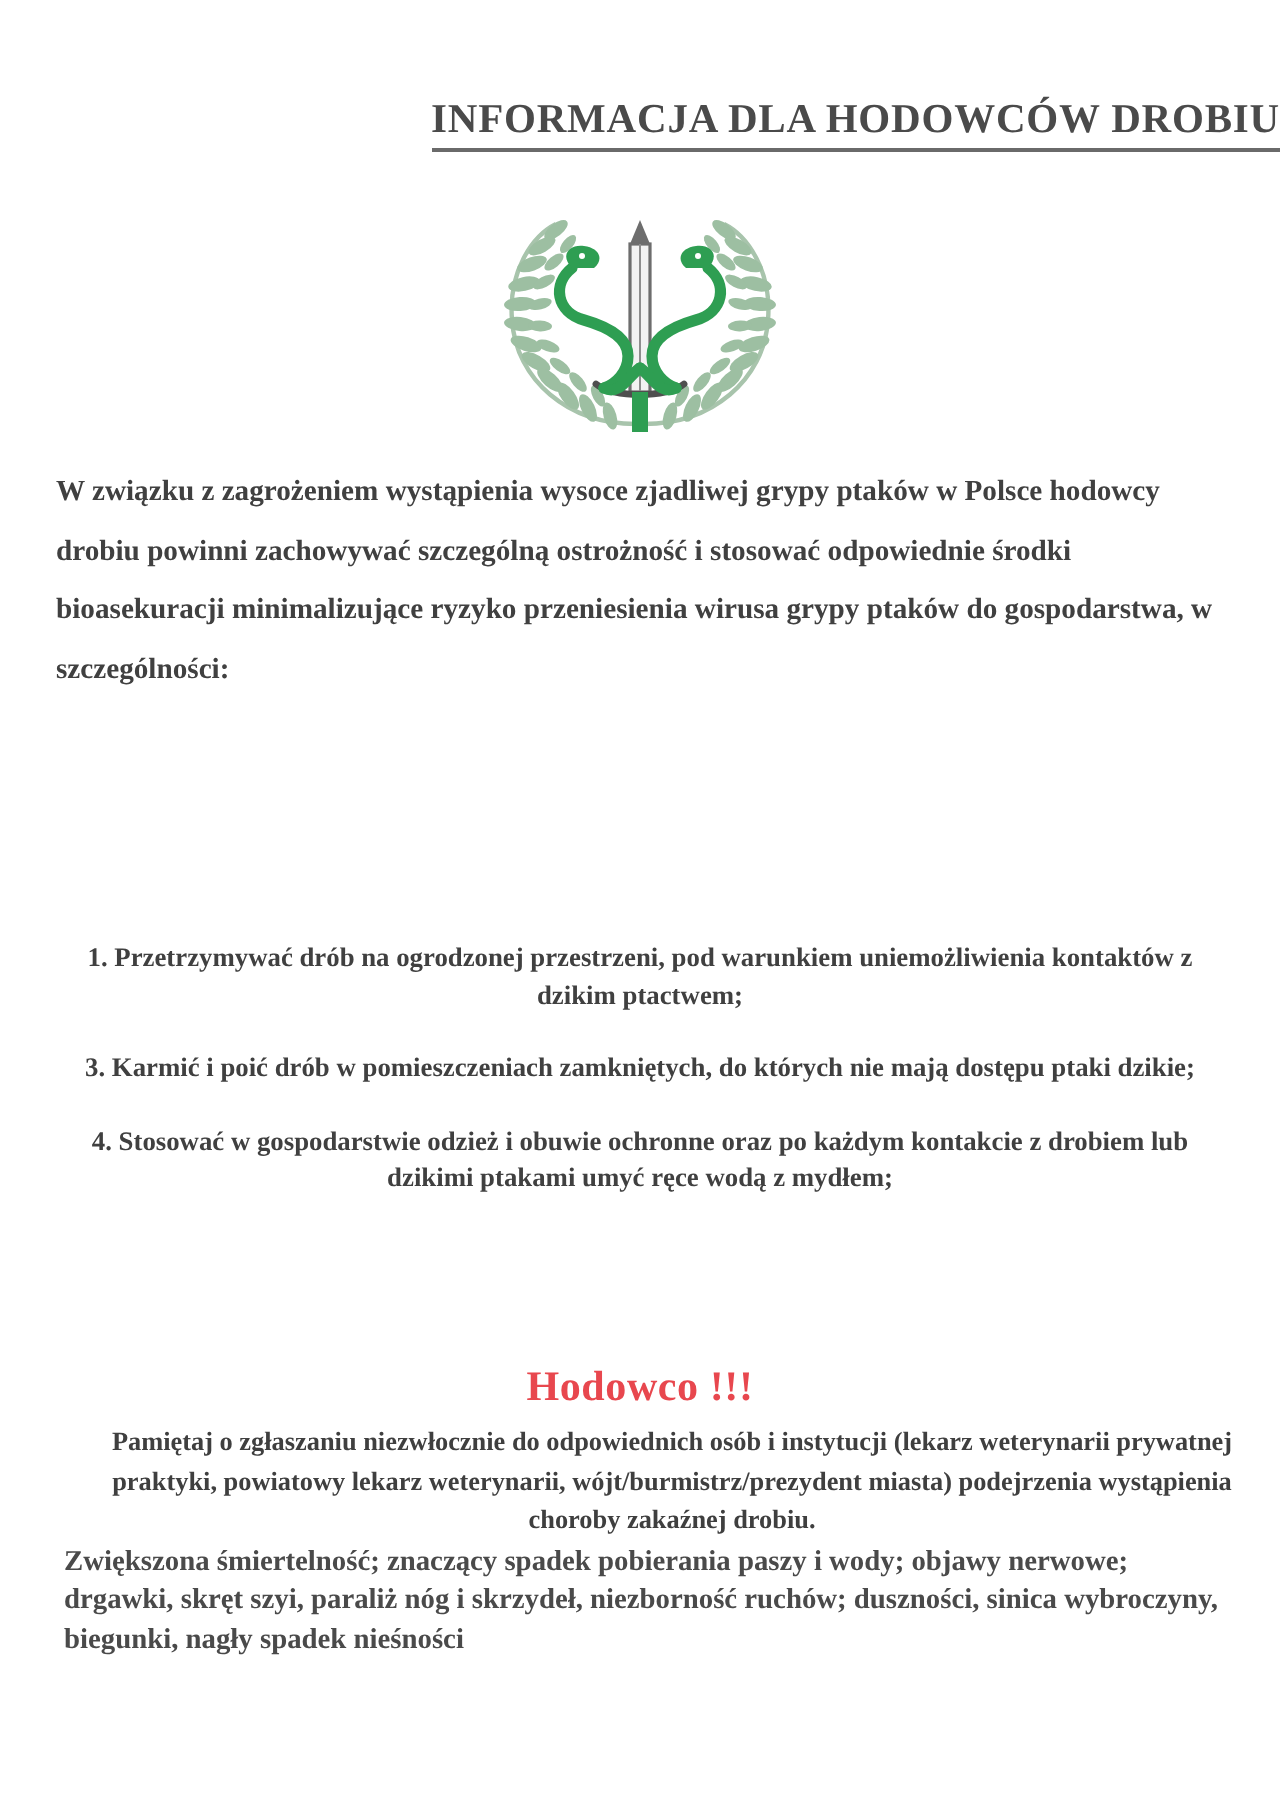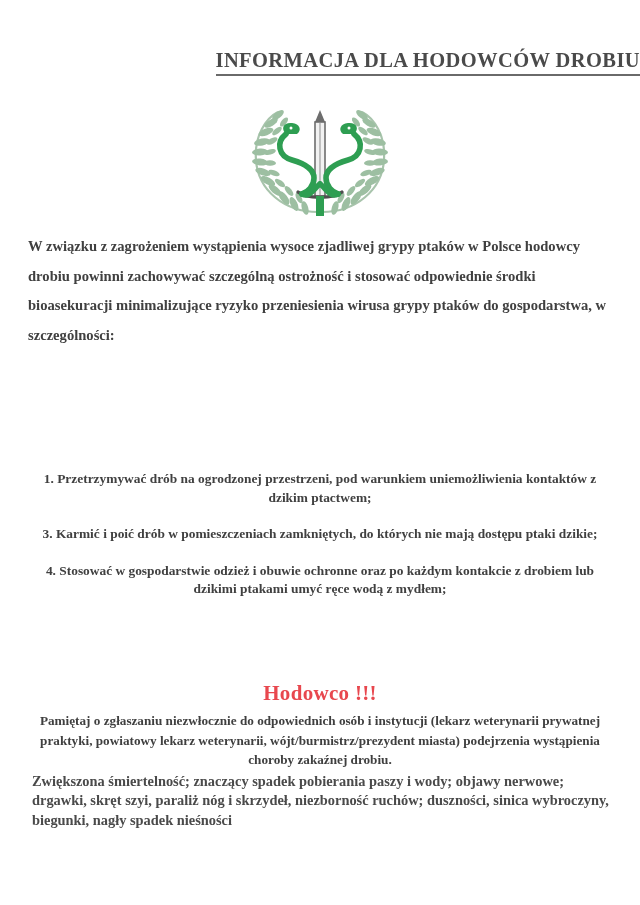--- a/index.html
+++ b/index.html
@@ -97,21 +97,21 @@
     font-size: 21px;
     font-weight: bold;
     color: #e8474e;
     letter-spacing: 0.3px;
   }
 
   
   .remember {
     position: absolute;
     top: 711px;
-    left: 20px;
+    left: 36px;
     width: 600px;
     text-align: center;
     font-size: 13.2px;
     font-weight: bold;
     line-height: 19.5px;
     color: #3f3f3f;
   }
 
   
   .symptoms-heading {

